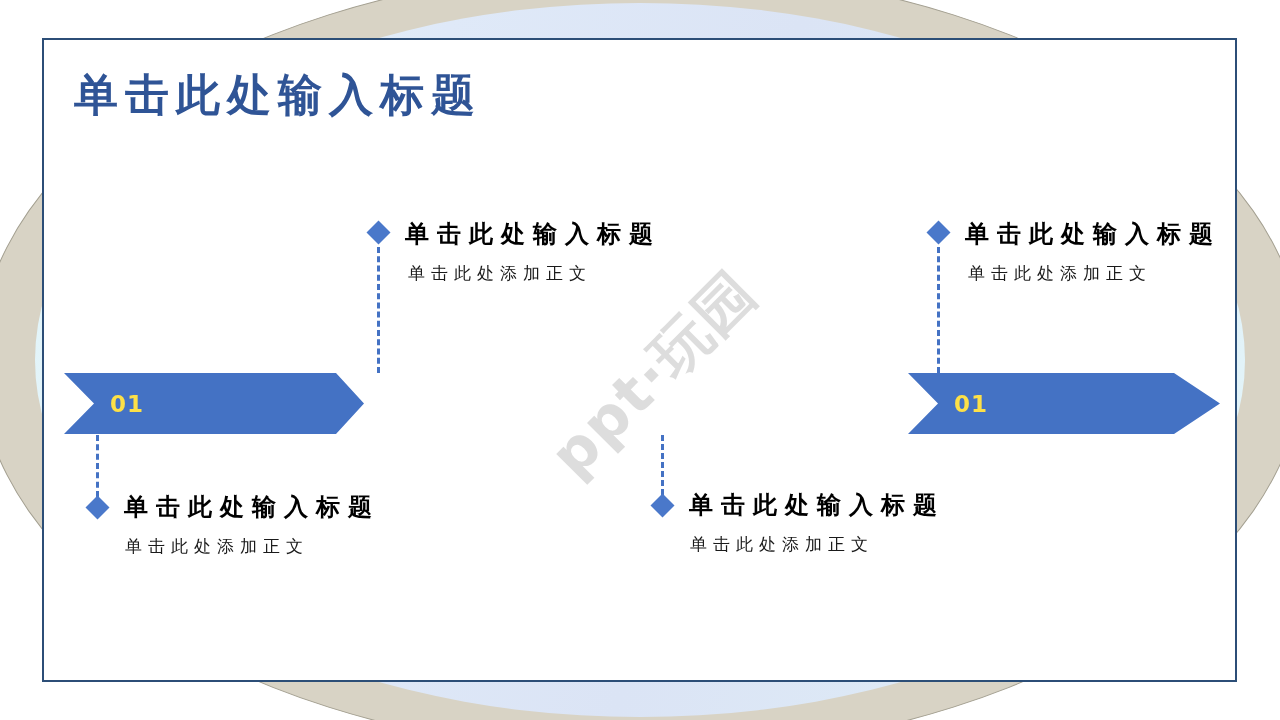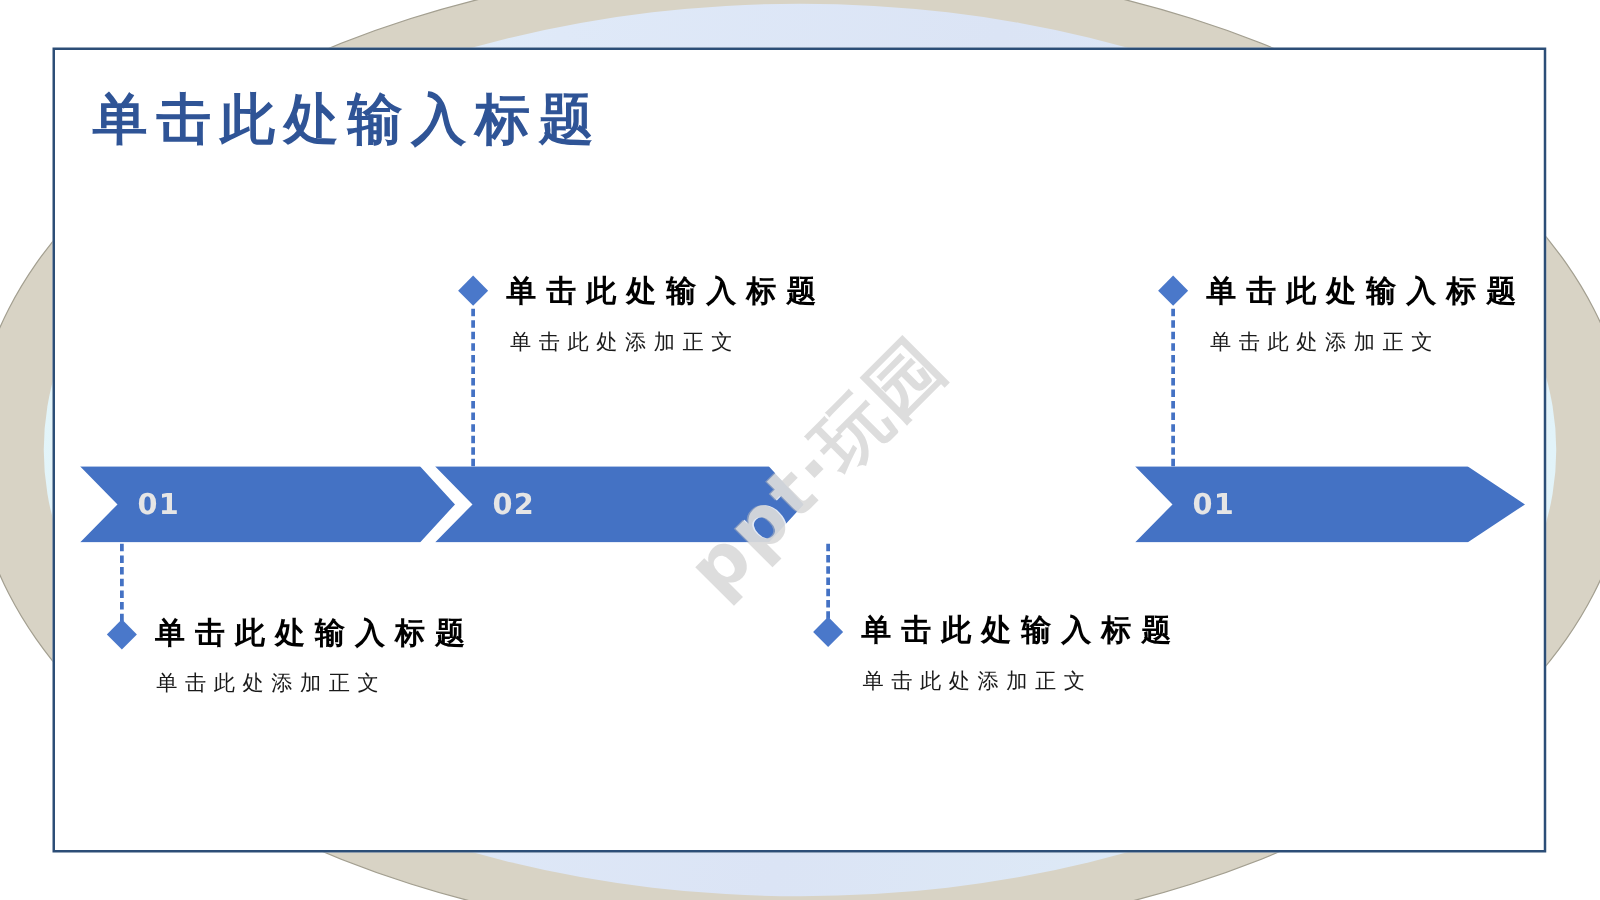--- a/index.html
+++ b/index.html
@@ -28,21 +28,21 @@
   }
   .chev{
     position:absolute;top:333px;height:61px;background:#4472c4;
     clip-path:polygon(0 0,calc(100% - 28px) 0,100% 50%,calc(100% - 28px) 100%,0 100%,30px 50%);
   }
   .chev.last{
     clip-path:polygon(0 0,calc(100% - 46px) 0,100% 50%,calc(100% - 46px) 100%,0 100%,30px 50%);
   }
   .chev .num{
     position:absolute;left:46px;top:50%;transform:translateY(-50%);
-    color:#e5e5e5;font-size:23px;font-weight:bold;letter-spacing:1px;
+    color:#fde047;font-size:23px;font-weight:bold;letter-spacing:1px;
     font-family:"DejaVu Sans","Liberation Sans",sans-serif;
   }
   .vline{position:absolute;width:0;border-left:3px dashed #4472c4;}
   .diamond{position:absolute;width:17px;height:17px;background:#4a78ca;transform:rotate(45deg);}
   .co-title{
     position:absolute;font-size:24px;font-weight:bold;color:#000000;
     letter-spacing:8px;white-space:nowrap;line-height:1.2;
   }
   .co-body{
     position:absolute;font-size:17px;color:#1a1a1a;
@@ -64,23 +64,20 @@
 <div class="ellipse-outer"></div>
 <div class="ellipse-inner"></div>
 
 <div class="slide">
 
   <h1 class="title">单击此处输入标题</h1>
 
   <div class="chev" style="left:20px;width:300px;">
     <span class="num">01</span>
   </div>
-  <div class="chev" style="left:304px;width:295px;">
-    <span class="num">02</span>
-  </div>
   <div class="chev last" style="left:864px;width:312px;">
     <span class="num">01</span>
   </div>
 
   <div class="vline" style="left:333px;top:207px;height:126px;"></div>
   <span class="diamond" style="left:326px;top:184px;"></span>
   <div class="co-title" style="left:361px;top:180px;">单击此处输入标题</div>
   <div class="co-body" style="left:364px;top:224px;">单击此处添加正文</div>
 
   <div class="vline" style="left:893px;top:207px;height:126px;"></div>

